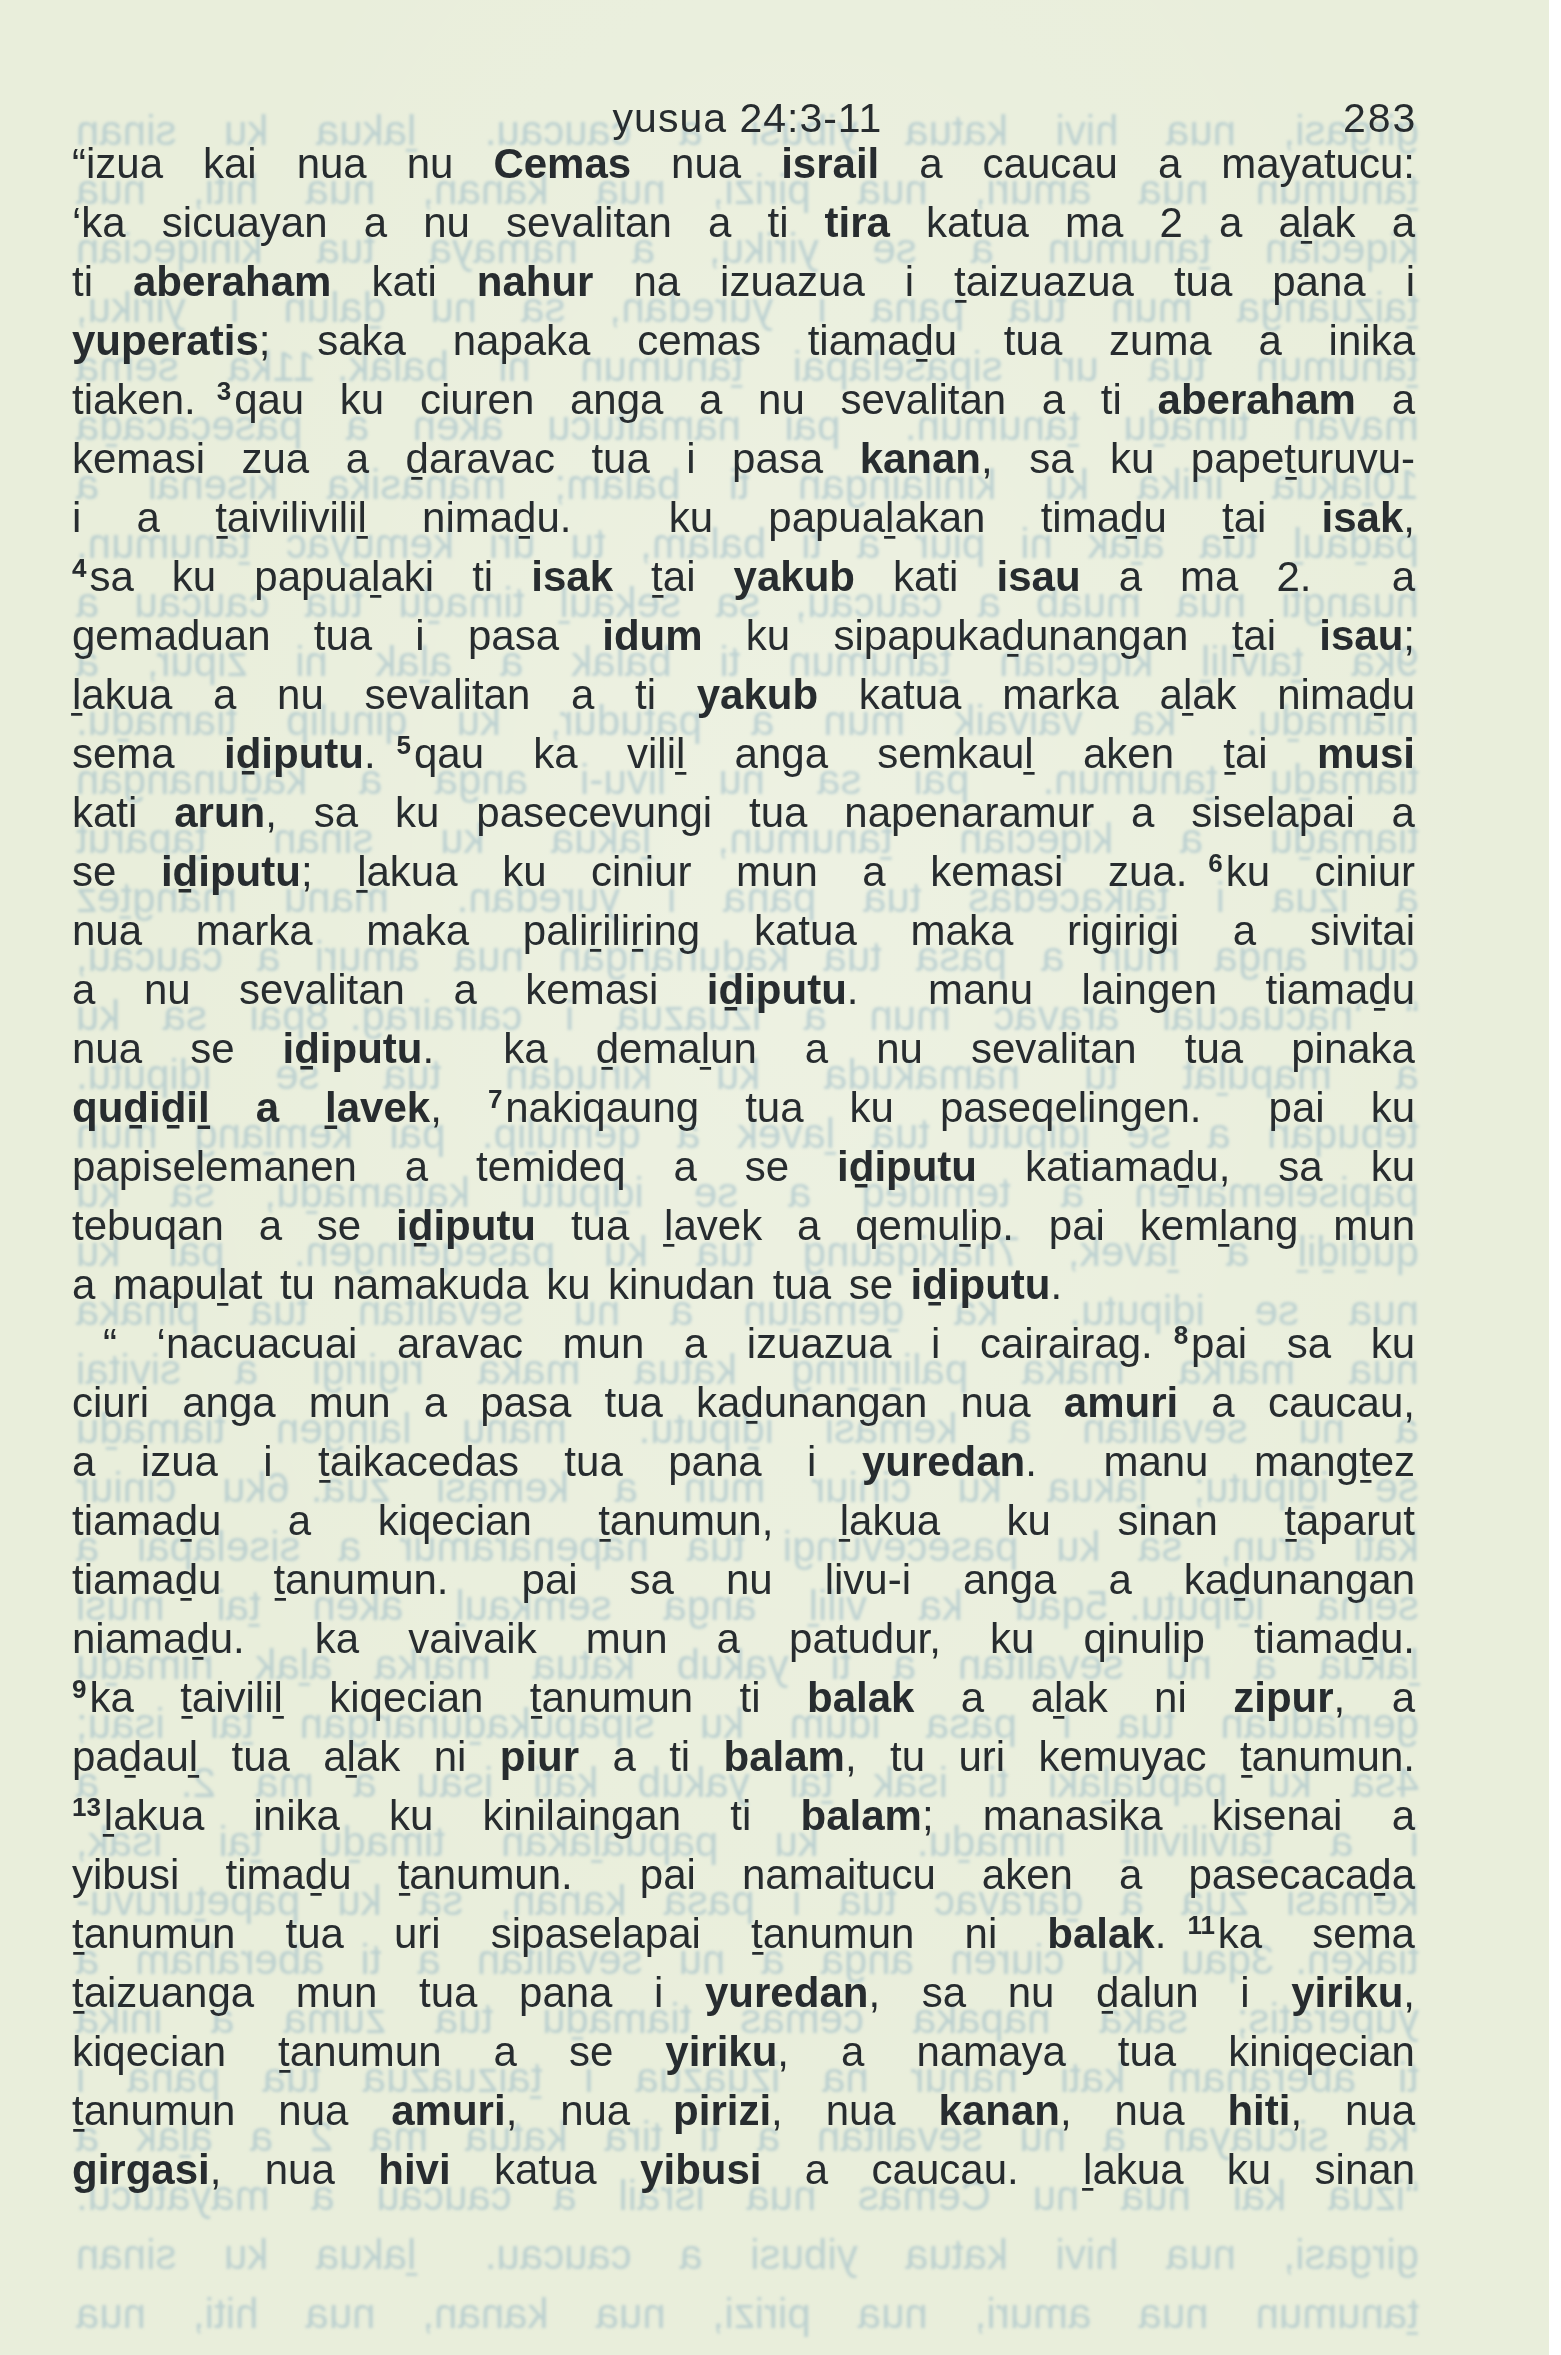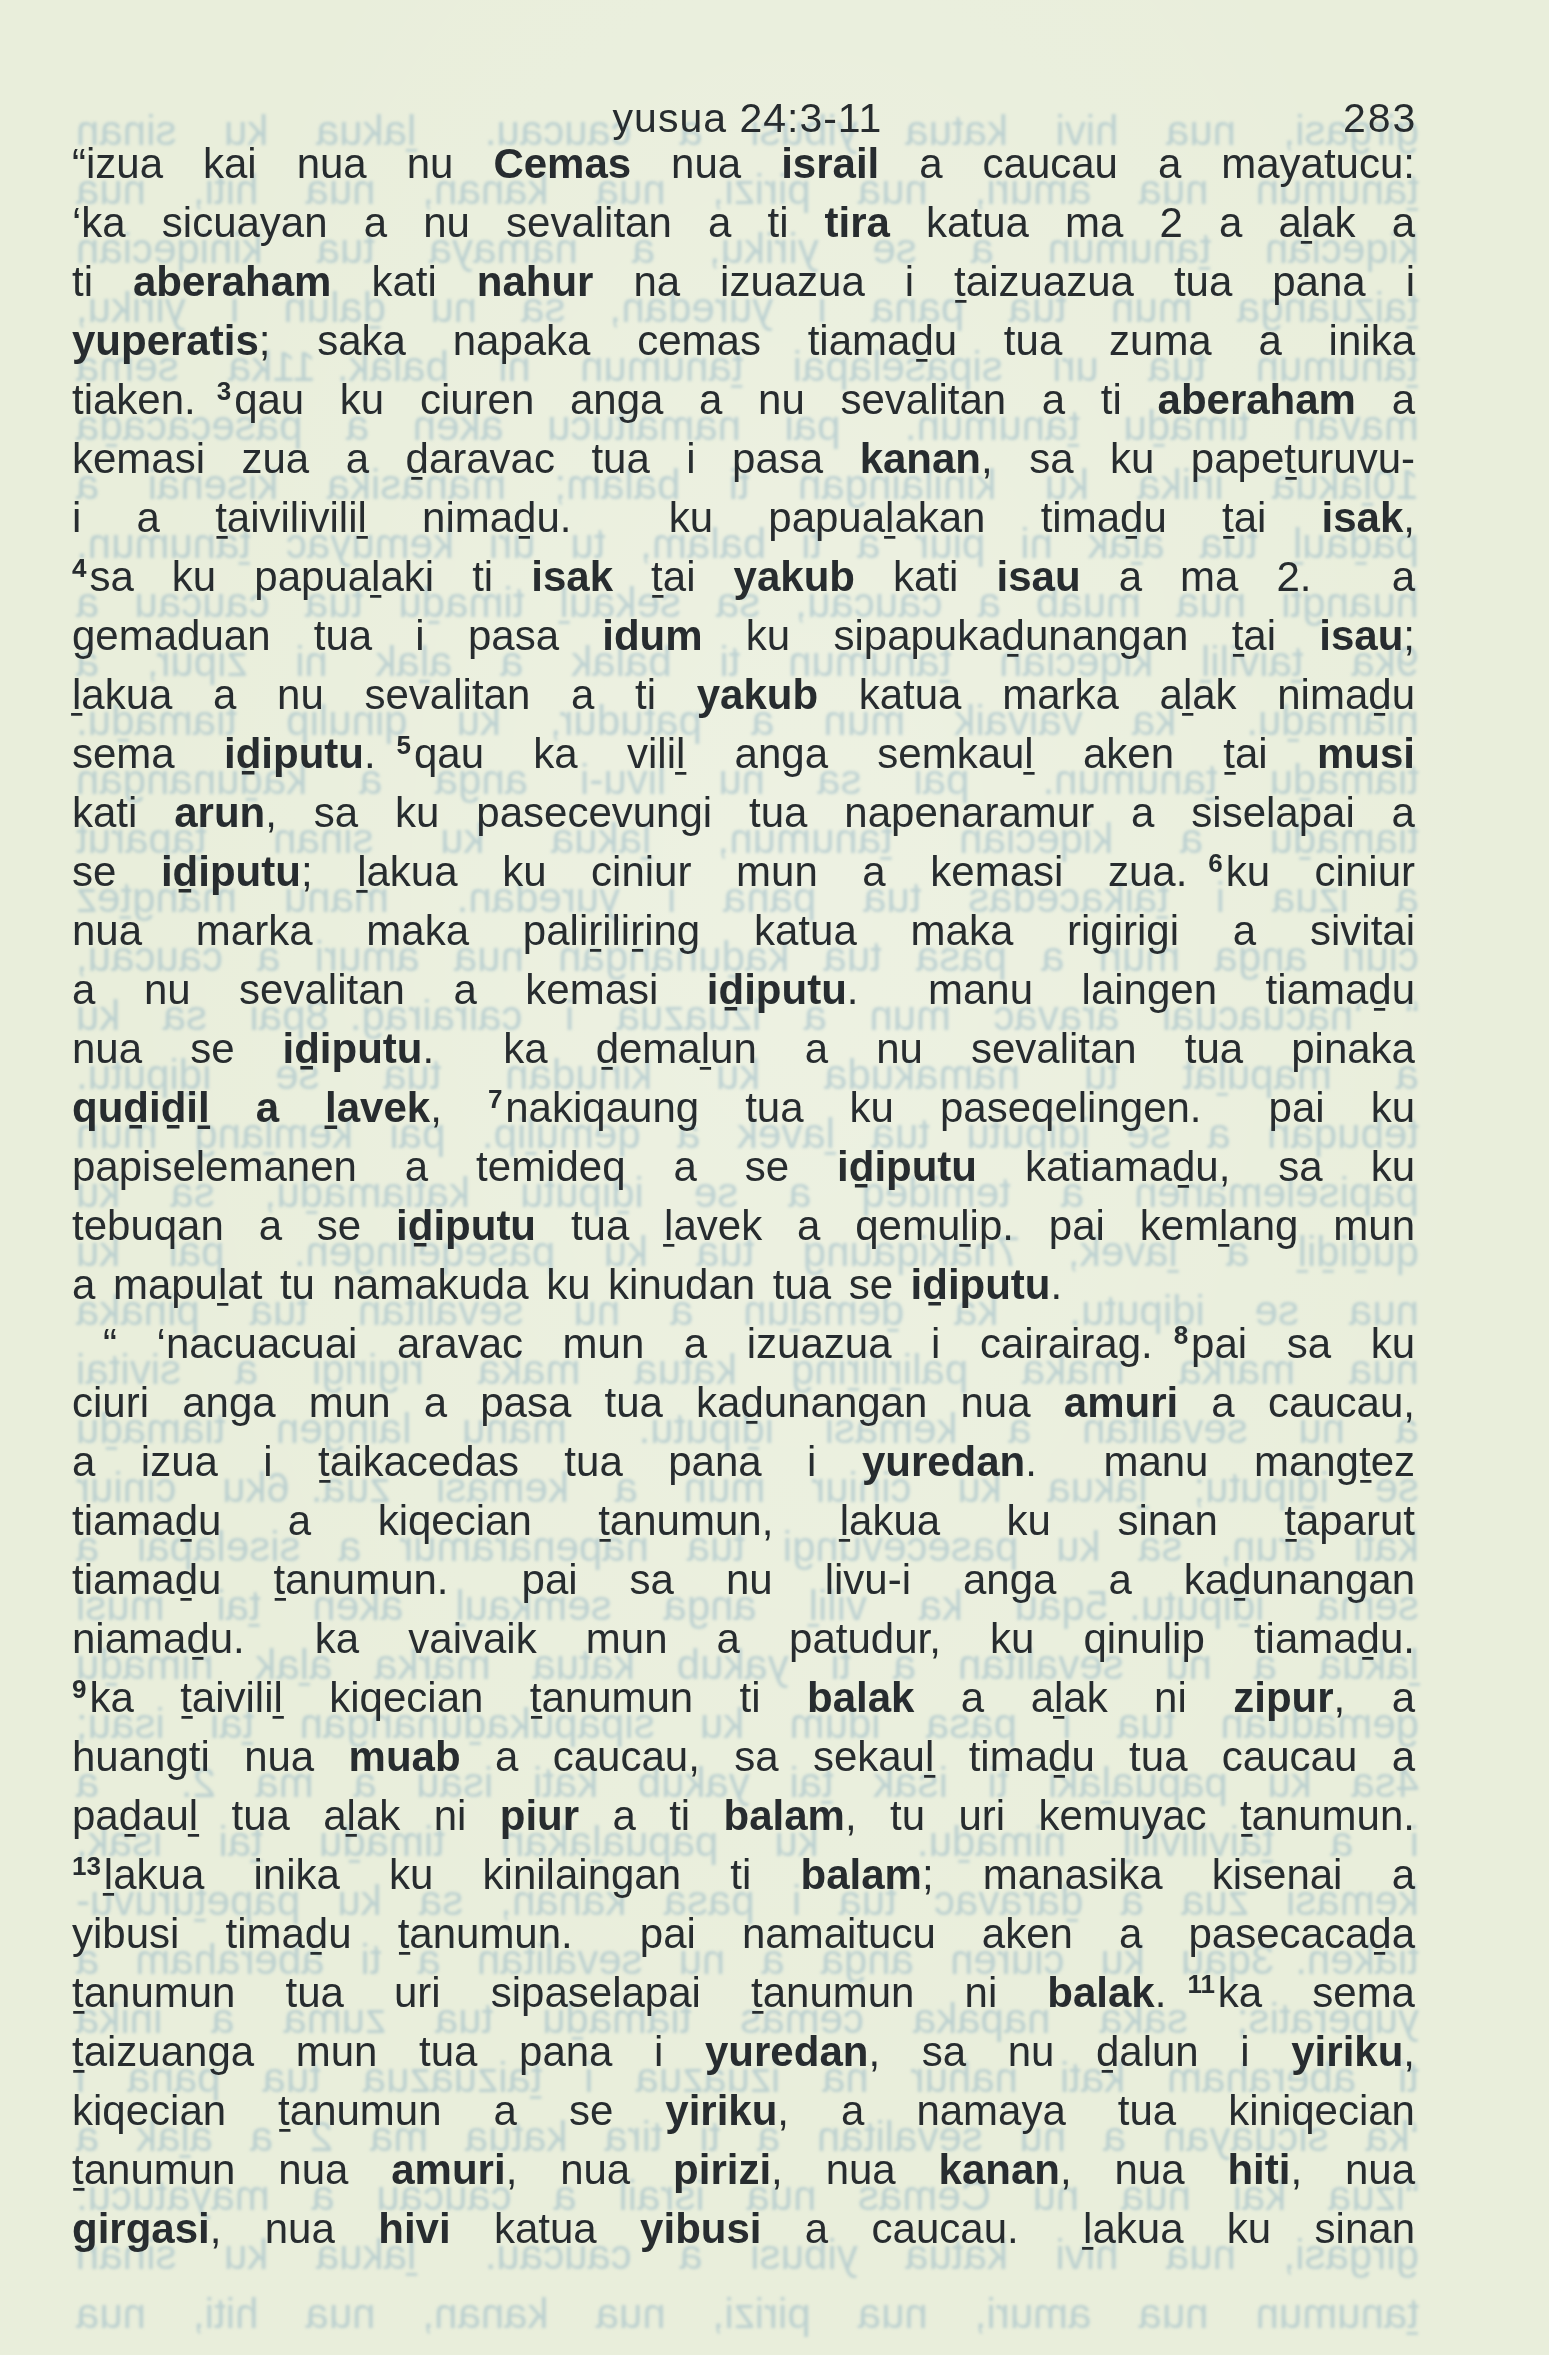--- a/index.html
+++ b/index.html
@@ -135,21 +135,20 @@
         <div class="line last">a mapuḻat tu namakuda ku kinudan tua se <b>iḏiputu</b>.</div>
       </div>
       <div>
         <div class="line indent">“ ‘nacuacuai aravac mun a izuazua i cairairag. <sup>8</sup>pai sa ku</div>
         <div class="line">ciuri anga mun a pasa tua kaḏunangan nua <b>amuri</b> a caucau,</div>
         <div class="line">a izua i ṯaikacedas tua pana i <b>yuredan</b>.  manu mangṯez</div>
         <div class="line">tiamaḏu a kiqecian ṯanumun, ḻakua ku sinan ṯaparut</div>
         <div class="line">tiamaḏu ṯanumun.  pai sa nu livu-i anga a kaḏunangan</div>
         <div class="line">niamaḏu.  ka vaivaik mun a patudur, ku qinulip tiamaḏu.</div>
         <div class="line"><sup>9</sup>ka ṯaiviliḻ kiqecian ṯanumun ti <b>balak</b> a aḻak ni <b>zipur</b>, a</div>
-        <div class="line">huangti nua <b>muab</b> a caucau, sa sekauḻ timaḏu tua caucau a</div>
         <div class="line">paḏauḻ tua aḻak ni <b>piur</b> a ti <b>balam</b>, tu uri kemuyac ṯanumun.</div>
         <div class="line"><sup>13</sup>ḻakua inika ku kinilaingan ti <b>balam</b>; manasika kisenai a</div>
         <div class="line">yibusi timaḏu ṯanumun.  pai namaitucu aken a pasecacaḏa</div>
         <div class="line">ṯanumun tua uri sipaselapai ṯanumun ni <b>balak</b>. <sup>11</sup>ka sema</div>
         <div class="line">ṯaizuanga mun tua pana i <b>yuredan</b>, sa nu ḏalun i <b>yiriku</b>,</div>
         <div class="line">kiqecian ṯanumun a se <b>yiriku</b>, a namaya tua kiniqecian</div>
         <div class="line">ṯanumun nua <b>amuri</b>, nua <b>pirizi</b>, nua <b>kanan</b>, nua <b>hiti</b>, nua</div>
         <div class="line"><b>girgasi</b>, nua <b>hivi</b> katua <b>yibusi</b> a caucau.  ḻakua ku sinan</div>
       </div>
     </div>

